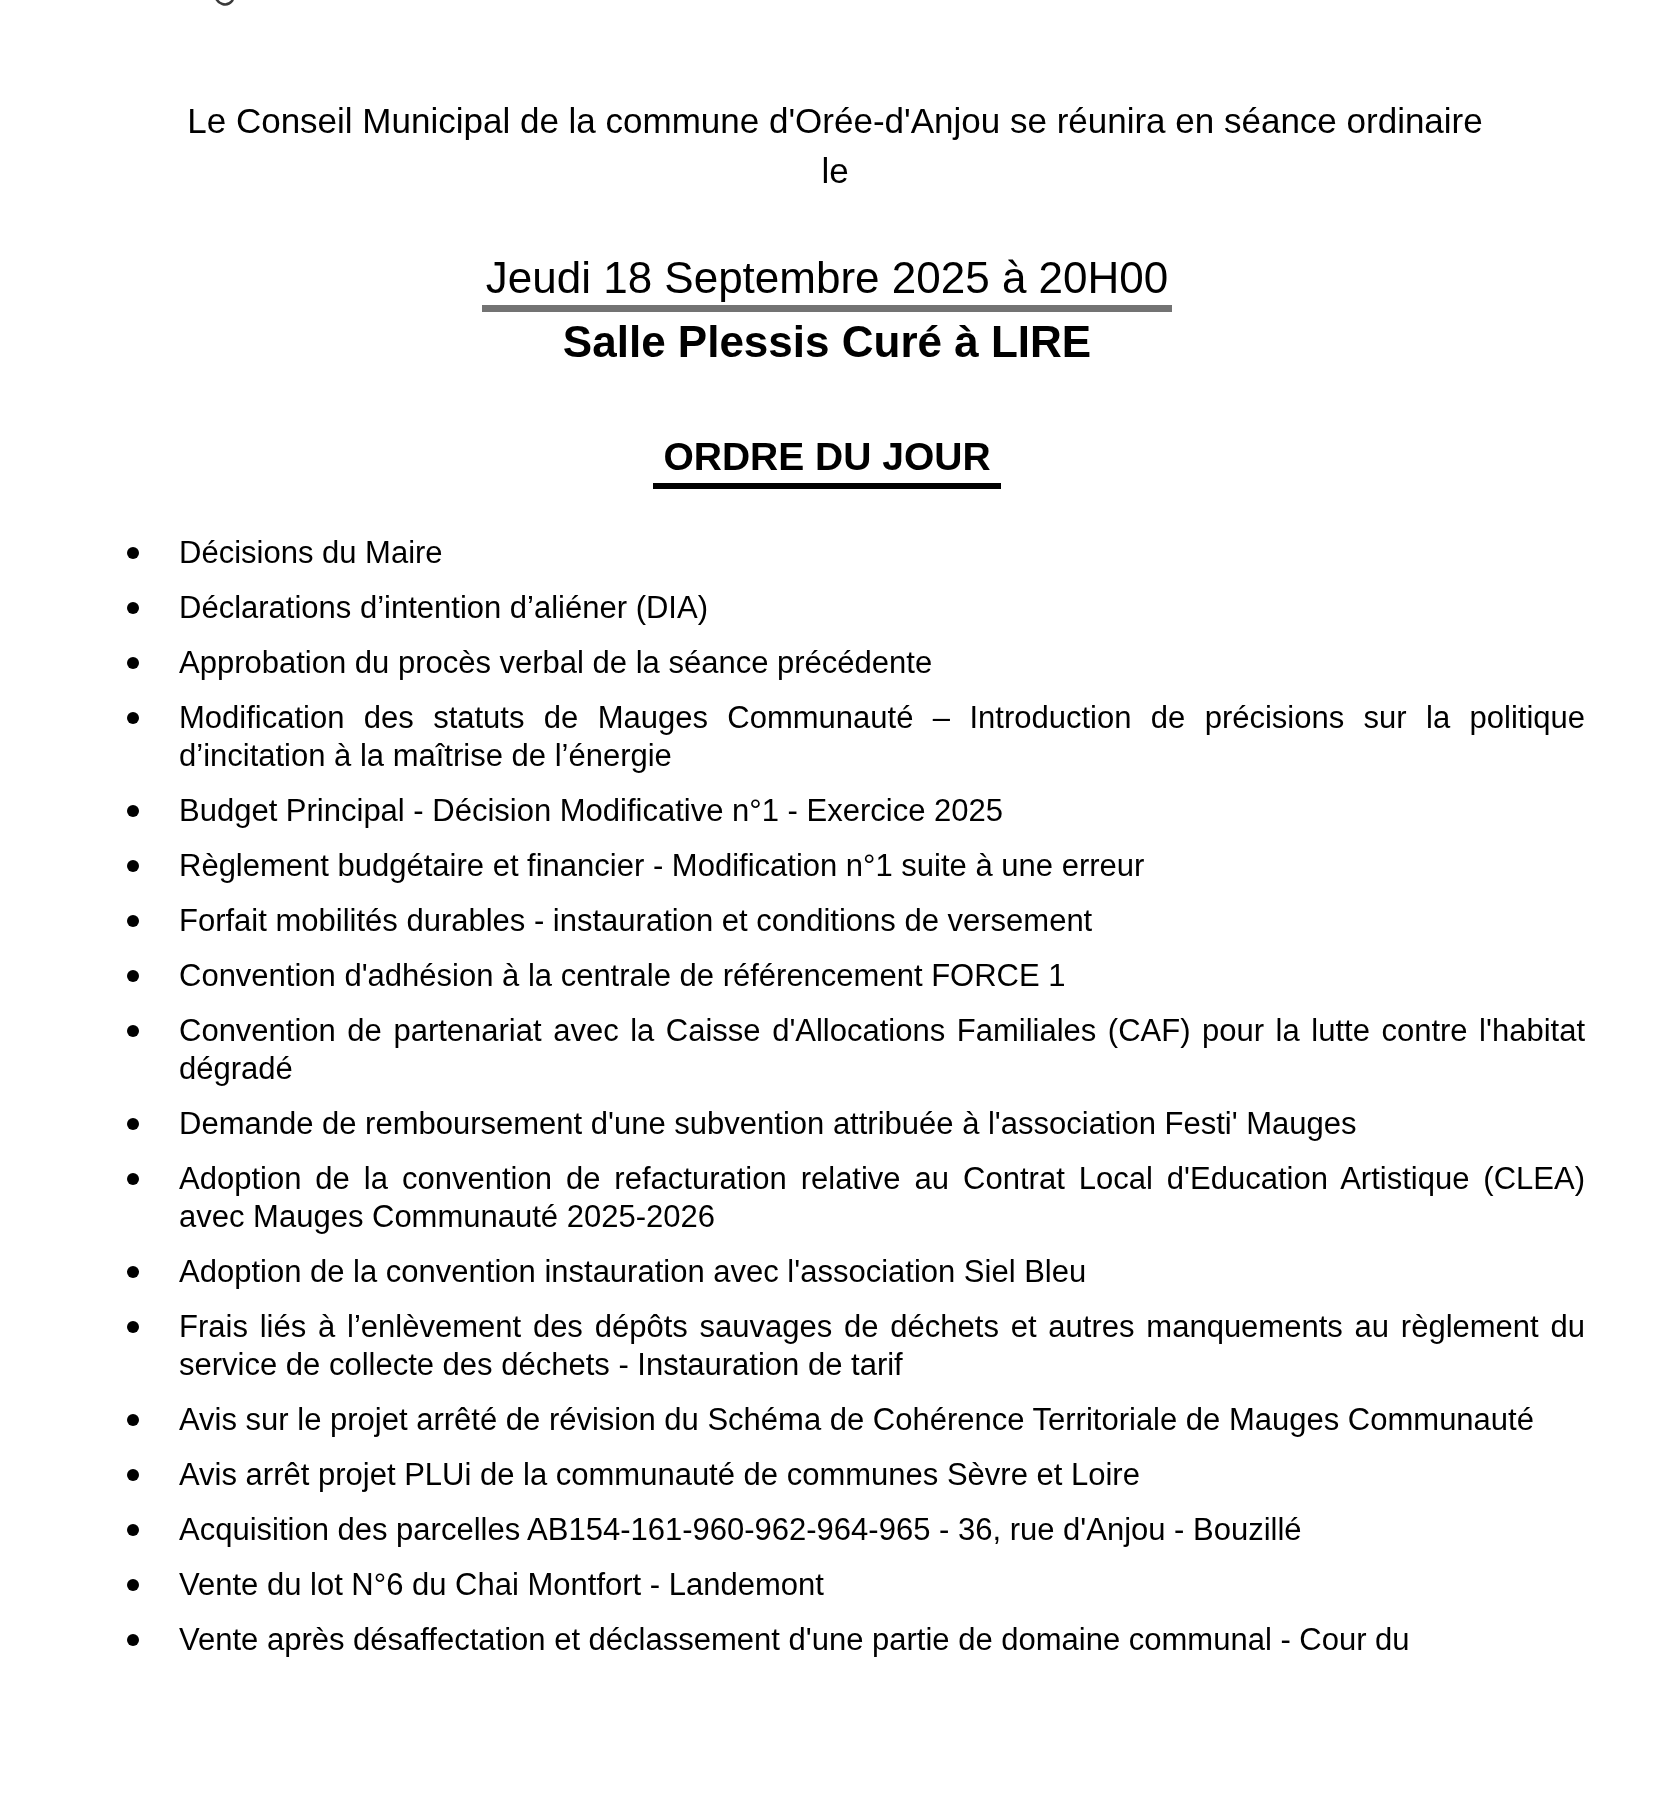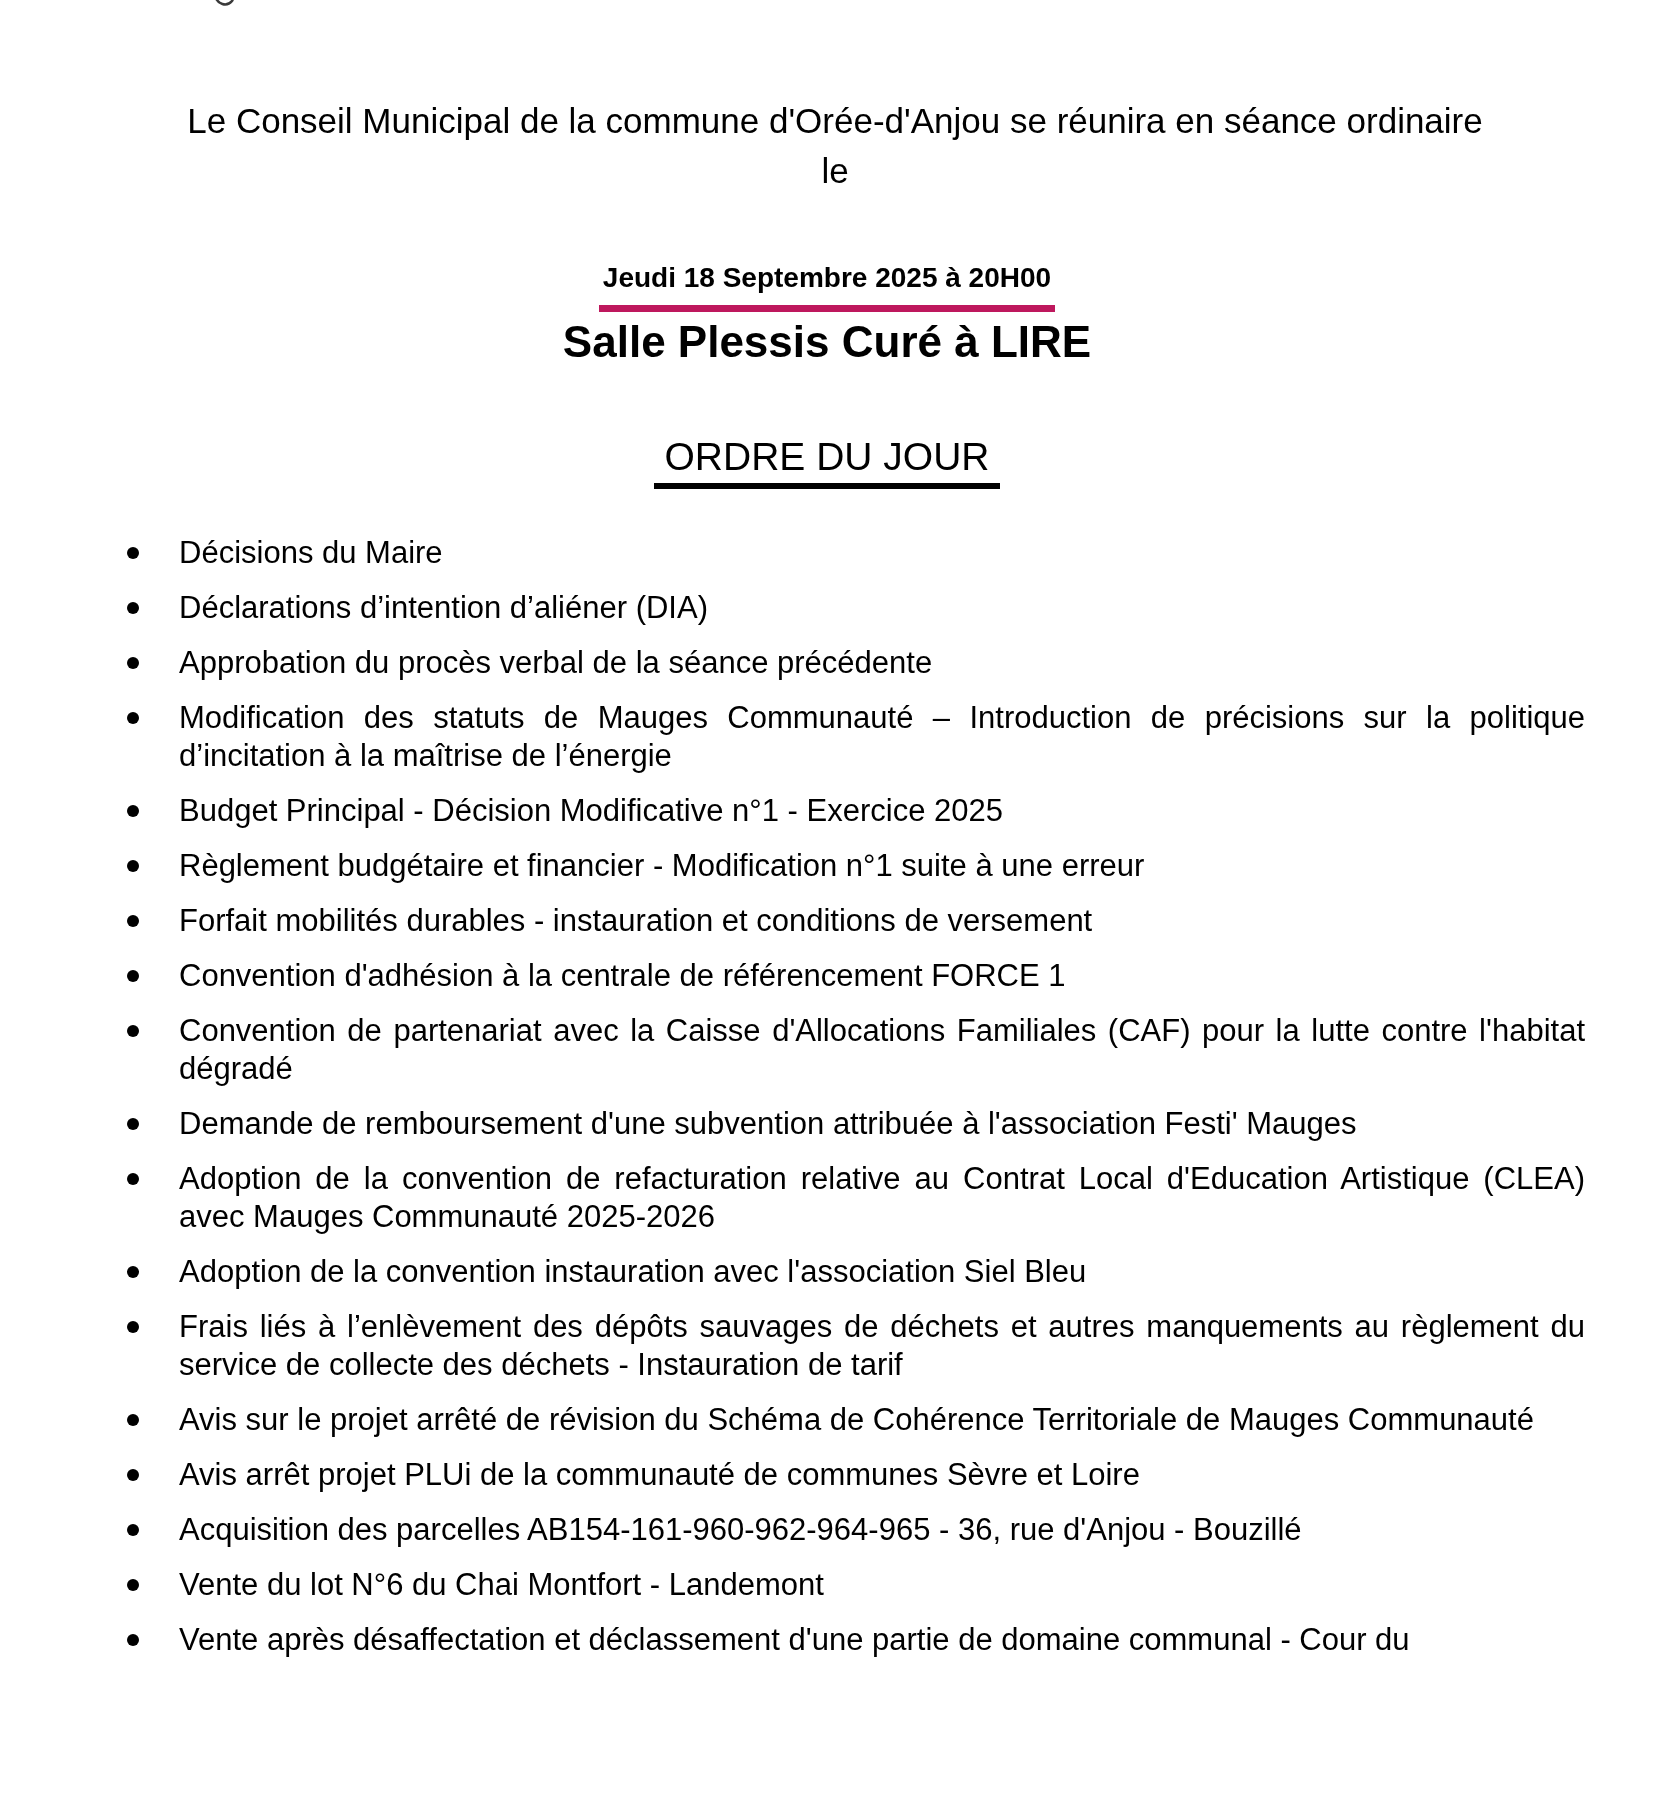--- a/index.html
+++ b/index.html
@@ -35,39 +35,39 @@
     font-size: 35px;
     line-height: 50px;
   }
   
   .center-line {
     text-align: center;
   }
   .date-line { margin-top: 55px; }
   .date-line .txt {
     display: inline-block;
-    font-size: 28px;
+    font-size: 44px;
     line-height: 53px;
-    font-weight: bold;
-    border-bottom: 7px solid #be185d;
+    font-weight: normal;
+    border-bottom: 7px solid #737373;
     padding: 0 4px 1px 4px;
   }
   .place-line { margin-top: 3px; }
   .place-line .txt {
     display: inline-block;
     font-size: 44px;
     line-height: 53px;
     font-weight: bold;
   }
   .ordre-line { margin-top: 65px; }
   .ordre-line .txt {
     display: inline-block;
     font-size: 39px;
     line-height: 47px;
-    font-weight: normal;
+    font-weight: bold;
     border-bottom: 6px solid #000;
     padding: 0 10px 3px 10px;
   }
   
   ul.agenda {
     list-style: none;
     margin: 45px 0 0 0;
     padding: 0 0 0 174px;
     width: 1411px;
     box-sizing: content-box;

